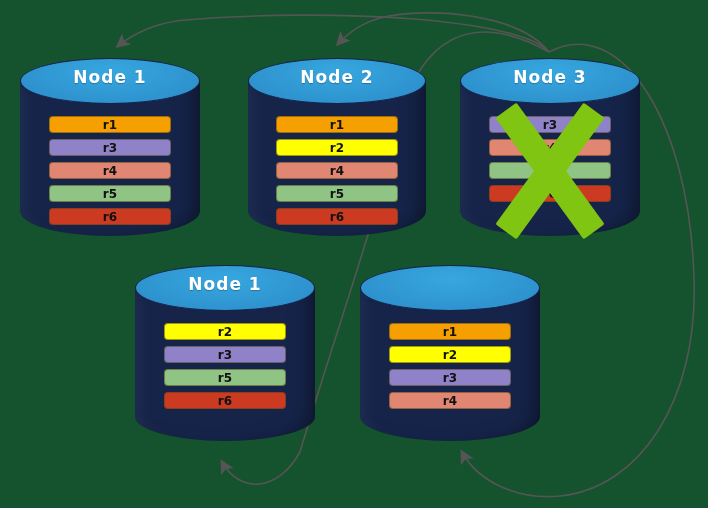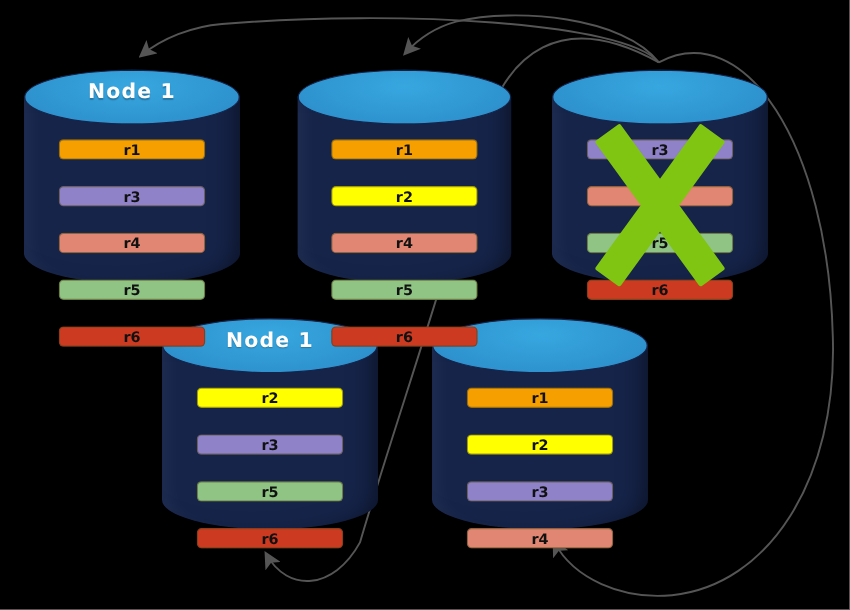--- a/index.html
+++ b/index.html
@@ -1,30 +1,30 @@
 <!DOCTYPE html>
 <html><head>
 <meta charset="utf-8">
 <style>
   html,body{margin:0;padding:0;background:#ffffff;}
   body{width:708px;height:508px;overflow:hidden;font-family:"DejaVu Sans",sans-serif;}
-  #stage{position:relative;width:708px;height:508px;background:#000000;}
+  #stage{position:relative;width:708px;height:508px;background:#14532d;}
   #edges{position:absolute;left:0;top:0;width:708px;height:508px;}
   .node{position:absolute;}
   .cyl-body{position:absolute;left:0;top:22px;width:100%;height:calc(100% - 22px);
     background:#16244a;border-radius:0 0 50% 50%/0 0 16% 16%;
     box-shadow:inset -14px 0 22px -12px rgba(0,0,0,.55), inset 14px 0 18px -12px rgba(255,255,255,.06);}
   .cyl-top{position:absolute;left:0;top:0;width:100%;height:46px;border-radius:50%;
     background:radial-gradient(ellipse at 50% 30%, #37a7e0 0%, #2e93cf 70%, #2987c2 100%);
     border:1px solid #16244a;box-sizing:border-box;}
   .cyl-label{position:absolute;left:0;top:9px;width:100%;text-align:center;color:#fff;
     font-size:17px;font-weight:bold;letter-spacing:1px;z-index:4;
     text-shadow:0 1px 1px rgba(0,0,0,.25);}
   .rows{position:absolute;left:0;right:0;top:58px;z-index:3;
-    display:flex;flex-direction:column;align-items:center;gap:22px;}
+    display:flex;flex-direction:column;align-items:center;gap:6px;}
   .row{position:relative;width:68%;height:17px;border-radius:4px;
     border:1px solid rgba(80,70,20,.55);box-sizing:border-box;
     display:flex;align-items:center;justify-content:center;
     color:#111;font-size:12px;font-weight:bold;line-height:1;}
   .xmark{position:absolute;z-index:6;pointer-events:none;}
   .xmark span{position:absolute;left:50%;top:50%;width:26px;height:150px;background:#7fc511;
     border-radius:2px;}
   .xmark span.a{transform:translate(-50%,-50%) rotate(36deg);}
   .xmark span.b{transform:translate(-50%,-50%) rotate(-36deg);}
 </style>
@@ -58,31 +58,33 @@
           <div class="row" style="background: rgb(245, 160, 0);">r1</div>
           <div class="row" style="background: rgb(143, 130, 200);">r3</div>
           <div class="row" style="background: rgb(224, 134, 114);">r4</div>
           <div class="row" style="background: rgb(143, 196, 132);">r5</div>
           <div class="row" style="background: rgb(204, 58, 34);">r6</div>
         </div>
       </div>
       <div class="node" style="left: 248px; top: 58px; width: 178px; height: 178px;">
         <div class="cyl-body"></div>
         <div class="cyl-top"></div>
+        <div class="cyl-label">Node 2</div>
         <div class="rows">
           <div class="row" style="background: rgb(245, 160, 0);">r1</div>
           <div class="row" style="background: rgb(255, 255, 0);">r2</div>
           <div class="row" style="background: rgb(224, 134, 114);">r4</div>
           <div class="row" style="background: rgb(143, 196, 132);">r5</div>
           <div class="row" style="background: rgb(204, 58, 34);">r6</div>
         </div>
       </div>
       <div class="node" style="left: 460px; top: 58px; width: 180px; height: 178px;">
         <div class="cyl-body"></div>
         <div class="cyl-top"></div>
+        <div class="cyl-label">Node 3</div>
         <div class="rows">
           <div class="row" style="background: rgb(143, 130, 200);">r3</div>
           <div class="row" style="background: rgb(224, 134, 114);">r4</div>
           <div class="row" style="background: rgb(143, 196, 132);">r5</div>
           <div class="row" style="background: rgb(204, 58, 34);">r6</div>
         </div>
         <div class="xmark" style="left: 0px; top: 45px; width: 180px; height: 135px;">
           <span class="a" style="background: rgb(127, 197, 17);"></span>
           <span class="b" style="background: rgb(127, 197, 17);"></span>
         </div>

